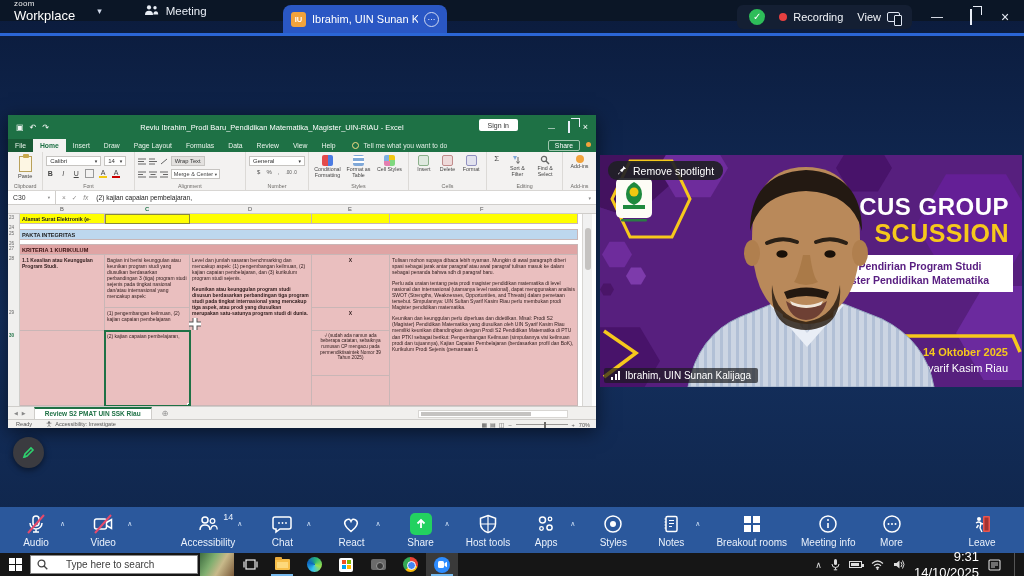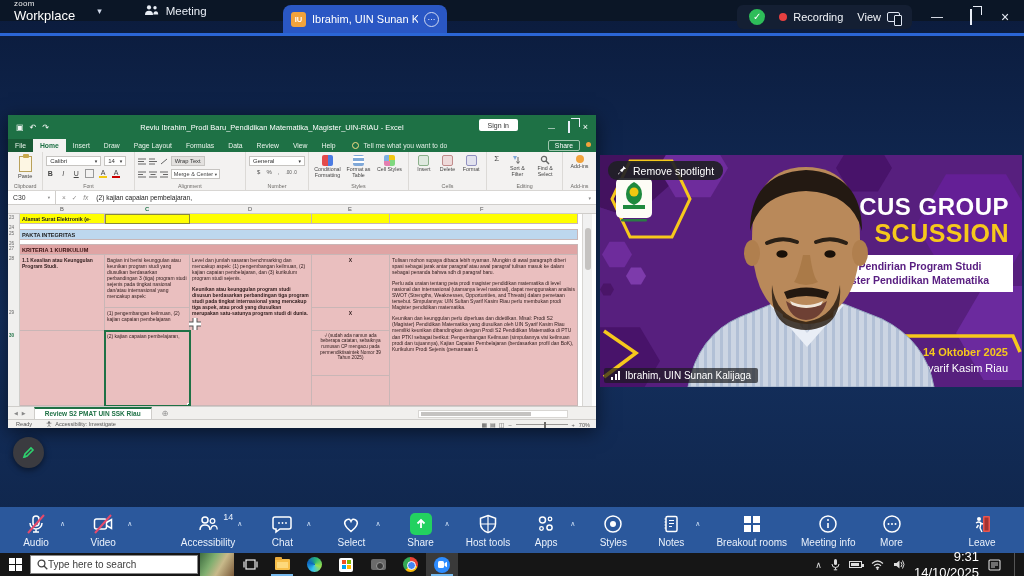--- a/index.html
+++ b/index.html
@@ -108,21 +108,21 @@
 .titem .lbl{font-size:10px;white-space:nowrap}
 .caret{font-size:7px;color:#cfe0f5;margin:0 2px 12px 2px}
 .tspace{flex:1}
 .pcount{position:absolute;top:-1px;right:2px;font-size:9px;color:#eaf1fb}
 .shareic{width:22px;height:22px;border-radius:5px;background:#23d160;display:flex;align-items:center;justify-content:center}
 
 .taskbar{left:0;top:553px;width:1024px;height:23px;background:#161616;display:flex;align-items:center}
 .startbtn{width:30px;height:23px;display:flex;align-items:center;justify-content:center}
 .winlogo{display:grid;grid-template-columns:6px 6px;grid-template-rows:6px 6px;gap:1px}
 .winlogo i{background:#fff;display:block}
-.searchbox{width:168px;height:19px;background:#fff;border:1px solid #888;display:flex;align-items:center;gap:0;padding:0 6px;color:#3c3c3c;font-size:10px}
+.searchbox{width:168px;height:19px;background:#fff;border:1px solid #888;display:flex;align-items:center;gap:18px;padding:0 6px;color:#3c3c3c;font-size:10px}
 .widgetimg{width:34px;height:23px;background:linear-gradient(120deg,#3d6b3f 0%,#7fae6f 35%,#c8b98a 60%,#7a5a3a 100%);margin-left:2px}
 .tbic{width:32px;height:23px;display:flex;align-items:center;justify-content:center;position:relative}
 .tbic.open::after{content:"";position:absolute;left:5px;right:5px;bottom:0;height:2px;background:#76b9ed}
 .tbic.activeapp{background:#3a3a3a}
 .folder{width:15px;height:11px;background:#f7bf4a;border-radius:1px;position:relative}
 .folder::before{content:"";position:absolute;left:0;top:-2px;width:7px;height:3px;background:#e8a93a;border-radius:1px 1px 0 0}
 .folder::after{content:"";position:absolute;left:2px;top:3px;right:2px;bottom:2px;background:#fdd97c}
 .edgeic{width:15px;height:15px;border-radius:50%;background:conic-gradient(from 200deg,#35c4f0,#0c64c0,#2bb673,#9adf4e,#35c4f0)}
 .storeic{width:14px;height:14px;background:#fff;border-radius:2px;display:grid;place-content:center}
 .msquad{display:grid;grid-template-columns:4px 4px;grid-template-rows:4px 4px;gap:1px}
@@ -610,21 +610,21 @@
           <circle cx="11.5" cy="10" r=".9" fill="#fff"></circle>
           <circle cx="15" cy="10" r=".9" fill="#fff"></circle>
         </svg>
       <span class="lbl">Chat</span>
     </div>
     <span class="caret">∧</span>
     <div class="titem" style="margin-left:16px">
       <svg width="22" height="22" viewBox="0 0 22 22">
           <path d="M11 18.5 C4.5 13.5 3 9 6.5 6.8 q3-1.8 4.5 1.6 q1.5-3.4 4.5-1.6 C19 9 17.5 13.5 11 18.5 Z" fill="none" stroke="#fff" stroke-width="1.5"></path>
         </svg>
-      <span class="lbl">Select</span>
+      <span class="lbl">React</span>
     </div>
     <span class="caret">∧</span>
     <div class="titem" style="margin-left:16px">
       <span class="shareic">
           <svg width="12" height="12" viewBox="0 0 12 12">
             <path d="M6 10 V2 M2.5 5.5 L6 2 L9.5 5.5" fill="none" stroke="#fff" stroke-width="1.8"></path>
           </svg>
         </span>
       <span class="lbl">Share</span>
     </div>

